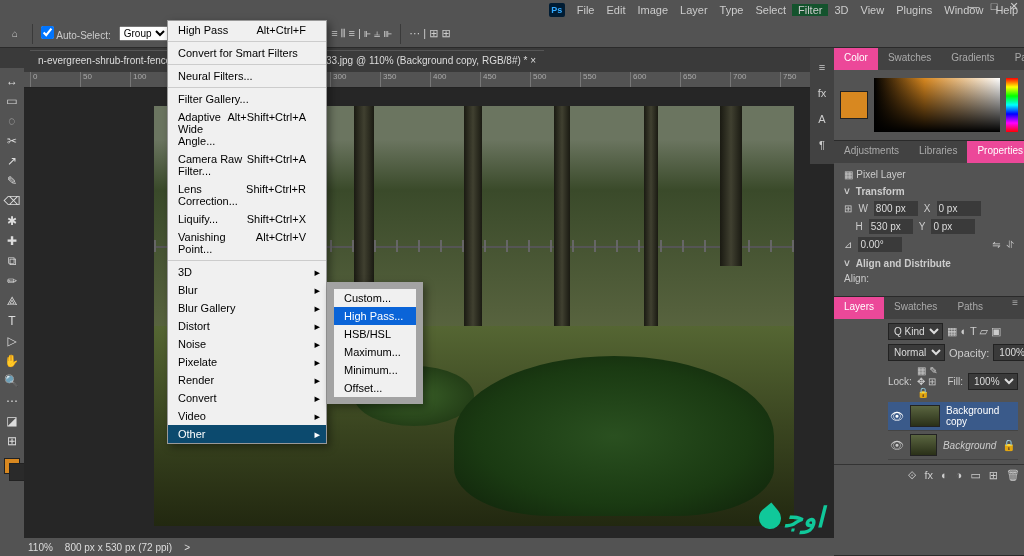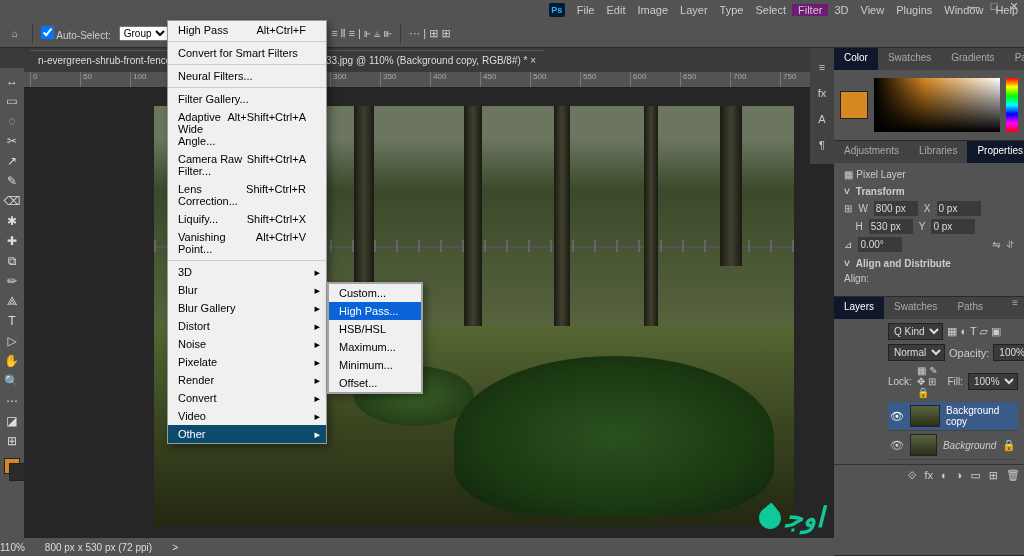--- a/index.html
+++ b/index.html
@@ -1,20 +1,20 @@
 <!DOCTYPE html>
 <html><head>
 <meta charset="utf-8">
 <style>
   * { box-sizing: border-box; margin: 0; padding: 0; font-family: 'Segoe UI', Tahoma, sans-serif; }
   body { background: #323232; color: #ccc; font-size: 11px; overflow: hidden; width: 1024px; height: 556px; position: relative; }
   .menubar { height: 20px; background: #535353; display: flex; align-items: center; padding-left: 4px; justify-content: flex-end; }
   .menubar .logo { width: 16px; height: 14px; background: #001c33; color: #3af; display: flex; align-items: center; justify-content: center; font-size: 9px; font-weight: bold; border-radius: 2px; margin-right: 6px; }
   .menubar span { padding: 0 6px; cursor: default; }
-  .menubar span.active { background: #701a75; }
+  .menubar span.active { background: #14532d; }
   .window-controls { position: absolute; right: 0; top: 0; display: flex; }
   .window-controls div { width: 20px; text-align: center; }
   .options-bar { height: 28px; background: #535353; border-bottom: 1px solid #2a2a2a; display: flex; align-items: center; padding-left: 6px; gap: 8px; font-size: 10px; }
   .options-bar .home { width: 18px; height: 18px; display: flex; align-items: center; justify-content: center; }
   .options-bar .sep { width: 1px; height: 20px; background: #3a3a3a; }
   .options-bar select, .options-bar input[type=checkbox] { font-size: 10px; }
   .tabbar { height: 24px; background: #3a3a3a; display: flex; align-items: center; padding-left: 30px; }
   .tabbar .tab { font-size: 10px; padding: 4px 8px; background: #3a3a3a; border-top: 1px solid #555; color: #ddd; }
   .ruler-h { height: 16px; background: #535353; border-bottom: 1px solid #222; display: flex; font-size: 8px; color: #aaa; padding-left: 30px; overflow: hidden; }
   .ruler-h div { width: 50px; border-left: 1px solid #777; padding-left: 2px; }
@@ -23,28 +23,28 @@
   .canvas .tree { position: absolute; width: 24px; height: 260px; background: linear-gradient(90deg,#1a1a12,#404030,#1a1a12); top: -10px; }
   .canvas .t1 { left: 50px; } .canvas .t2 { left: 200px; width:20px;} .canvas .t3 { left: 310px; width:18px;} .canvas .t4 { left: 400px; width:16px;} .canvas .t5 { left: 490px; width:14px;} .canvas .t6 { left: 566px; width:22px; top:-40px; height:200px;}
   .canvas .grass { position: absolute; bottom: 0; left: 0; right: 0; height: 200px; background: linear-gradient(180deg, #556633 0%, #3a4520 50%, #222810 100%); }
   .canvas .shrubs { position: absolute; bottom: 10px; right: 20px; width: 320px; height: 160px; background: radial-gradient(ellipse at center, #2a5020 0%, #1a3a12 60%, #0f200a 100%); border-radius: 50% 50% 30% 30%; }
   .canvas .shrub2 { position:absolute; bottom:100px; left:200px; width:120px; height:60px; background: radial-gradient(ellipse, #3a6028, #1a3010); border-radius:50%;}
   .canvas .fence { position:absolute; left:0; right:0; top:134px; height:12px; background: repeating-linear-gradient(90deg,#666 0,#666 2px,transparent 2px,transparent 22px), linear-gradient(#555,#555); background-size: auto, 100% 2px; background-position: 0 0, 0 6px; background-repeat: repeat-x, no-repeat;}
   .toolbar { position: absolute; left: 0; top: 68px; width: 24px; bottom: 18px; background: #535353; display: flex; flex-direction: column; align-items: center; padding-top: 4px; gap: 2px; }
   .toolbar .tool { width: 20px; height: 18px; display: flex; align-items: center; justify-content: center; font-size: 12px; color: #ddd; cursor: pointer; }
   .toolbar .color-sw { margin-top: 6px; width:16px; height:16px; background:#d88820; border:1px solid #222; position:relative;}
   .toolbar .color-sw::after { content:''; position:absolute; left:4px; top:4px; width:16px; height:16px; background:#2a2a2a; border:1px solid #222;}
-  .statusbar { position: absolute; bottom: 0; left: 0; right: 190px; height: 18px; background: #535353; display: flex; align-items: center; font-size: 10px; gap: 20px; color:#ddd;}
+  .statusbar { position: absolute; bottom: 0; left: 0; right: 190px; height: 18px; background: #535353; display: flex; align-items: center; font-size: 10px; padding-left: 28px; gap: 12px; color:#ddd;}
   .panels { position: absolute; right: 0; top: 48px; width: 190px; bottom: 0; background: #535353; display: flex; flex-direction: column; }
   .collapsed-dock { position:absolute; right:190px; top:48px; width:24px; background:#424242; display:flex; flex-direction:column; align-items:center; gap:8px; padding:10px 0;}
   .collapsed-dock div { width:18px; height:18px; display:flex; align-items:center; justify-content:center;}
   .panel { border-bottom: 1px solid #2a2a2a; }
   .panel-tabs { display: flex; background: #424242; height: 22px; }
   .panel-tabs span { padding: 4px 10px; font-size: 10px; color: #aaa; }
-  .panel-tabs span.active { background: #0f172a; color: #fff; }
+  .panel-tabs span.active { background: #ec4899; color: #fff; }
   .color-panel { height: 70px; display:flex; align-items:center; padding:6px; gap:6px;}
   .color-panel .fg { width:28px; height:28px; background:#d88820; border:1px solid #222;}
   .color-panel .picker { flex:1; height:54px; background: linear-gradient(to right, #000, #d88820 40%, #fff); position:relative;}
   .color-panel .picker::after{content:'';position:absolute;inset:0;background:linear-gradient(to bottom, transparent, #000);}
   .color-panel .hue { width:12px; height:54px; background: linear-gradient(180deg,red,yellow,lime,cyan,blue,magenta,red);}
   .props-body { padding: 6px 10px; font-size:10px; }
   .props-section { margin: 6px 0; }
   .props-section .head { display:flex; align-items:center; gap:6px; margin-bottom:4px; font-weight:bold;}
   .props-row { display:flex; gap:6px; align-items:center; margin:3px 0;}
   .props-row input { width:44px; background:#3a3a3a; border:none; color:#ddd; font-size:10px; padding:2px;}
@@ -55,21 +55,21 @@
   .layer-item .eye { width:14px;} 
   .layer-item .thumb { width:30px; height:22px; background: linear-gradient(#5a6540,#2a3018); border:1px solid #222;}
   .layer-item.selected { background:#3a5a8a; color:#fff;}
   .layer-item .name { flex:1; font-size:10px;}
   .layers-bottom { display:flex; justify-content:flex-end; gap:8px; padding:4px; border-top:1px solid #333;}
   .filter-menu { position: absolute; left: 167px; top: 20px; width: 160px; background: #f0f0f0; color: #000; border: 1px solid #999; box-shadow: 3px 3px 8px rgba(0,0,0,0.4); font-size: 11px; z-index: 100; }
   .filter-menu .item { padding: 3px 20px 3px 10px; display:flex; justify-content:space-between; position:relative;}
   .filter-menu .item.arrow::after { content:'▸'; position:absolute; right:6px;}
   .filter-menu .item.highlighted { background: #0c4a6e; color:#fff; }
   .filter-menu hr { border:none; border-top:1px solid #ccc; margin:2px 0;}
-  .submenu { position:absolute; left:327px; top:282px; width:96px; background:#f0f0f0; color:#000; border:2px solid #a3a3a3; box-shadow:3px 3px 8px rgba(0,0,0,0.4); font-size:11px; z-index:101;}
+  .submenu { position:absolute; left:327px; top:282px; width:96px; background:#f0f0f0; color:#000; border:7px solid #a3a3a3; box-shadow:3px 3px 8px rgba(0,0,0,0.4); font-size:11px; z-index:101;}
   .submenu .item { padding:3px 10px;}
   .submenu .item.highlighted { background:#0a64d8; color:#fff;}
   .watermark { position:absolute; right:200px; bottom:22px; font-size:28px; color:#10c89a; font-weight:bold; font-style:italic; display:flex; align-items:center; gap:4px;}
   .watermark .leaf { width:22px; height:22px; background:#10c89a; border-radius:50% 0 50% 50%; transform:rotate(-40deg);}
   .panel-head-icons { margin-left:auto; padding-right:6px; display:flex; gap:6px; font-size:10px; color:#aaa;}
   .lock-row { display:flex; align-items:center; gap:5px; font-size:10px; margin:4px 0;}
   .icons-row { display:flex; gap:6px; font-size:11px; color:#ccc;}
 </style>
 </head>
 <body>

